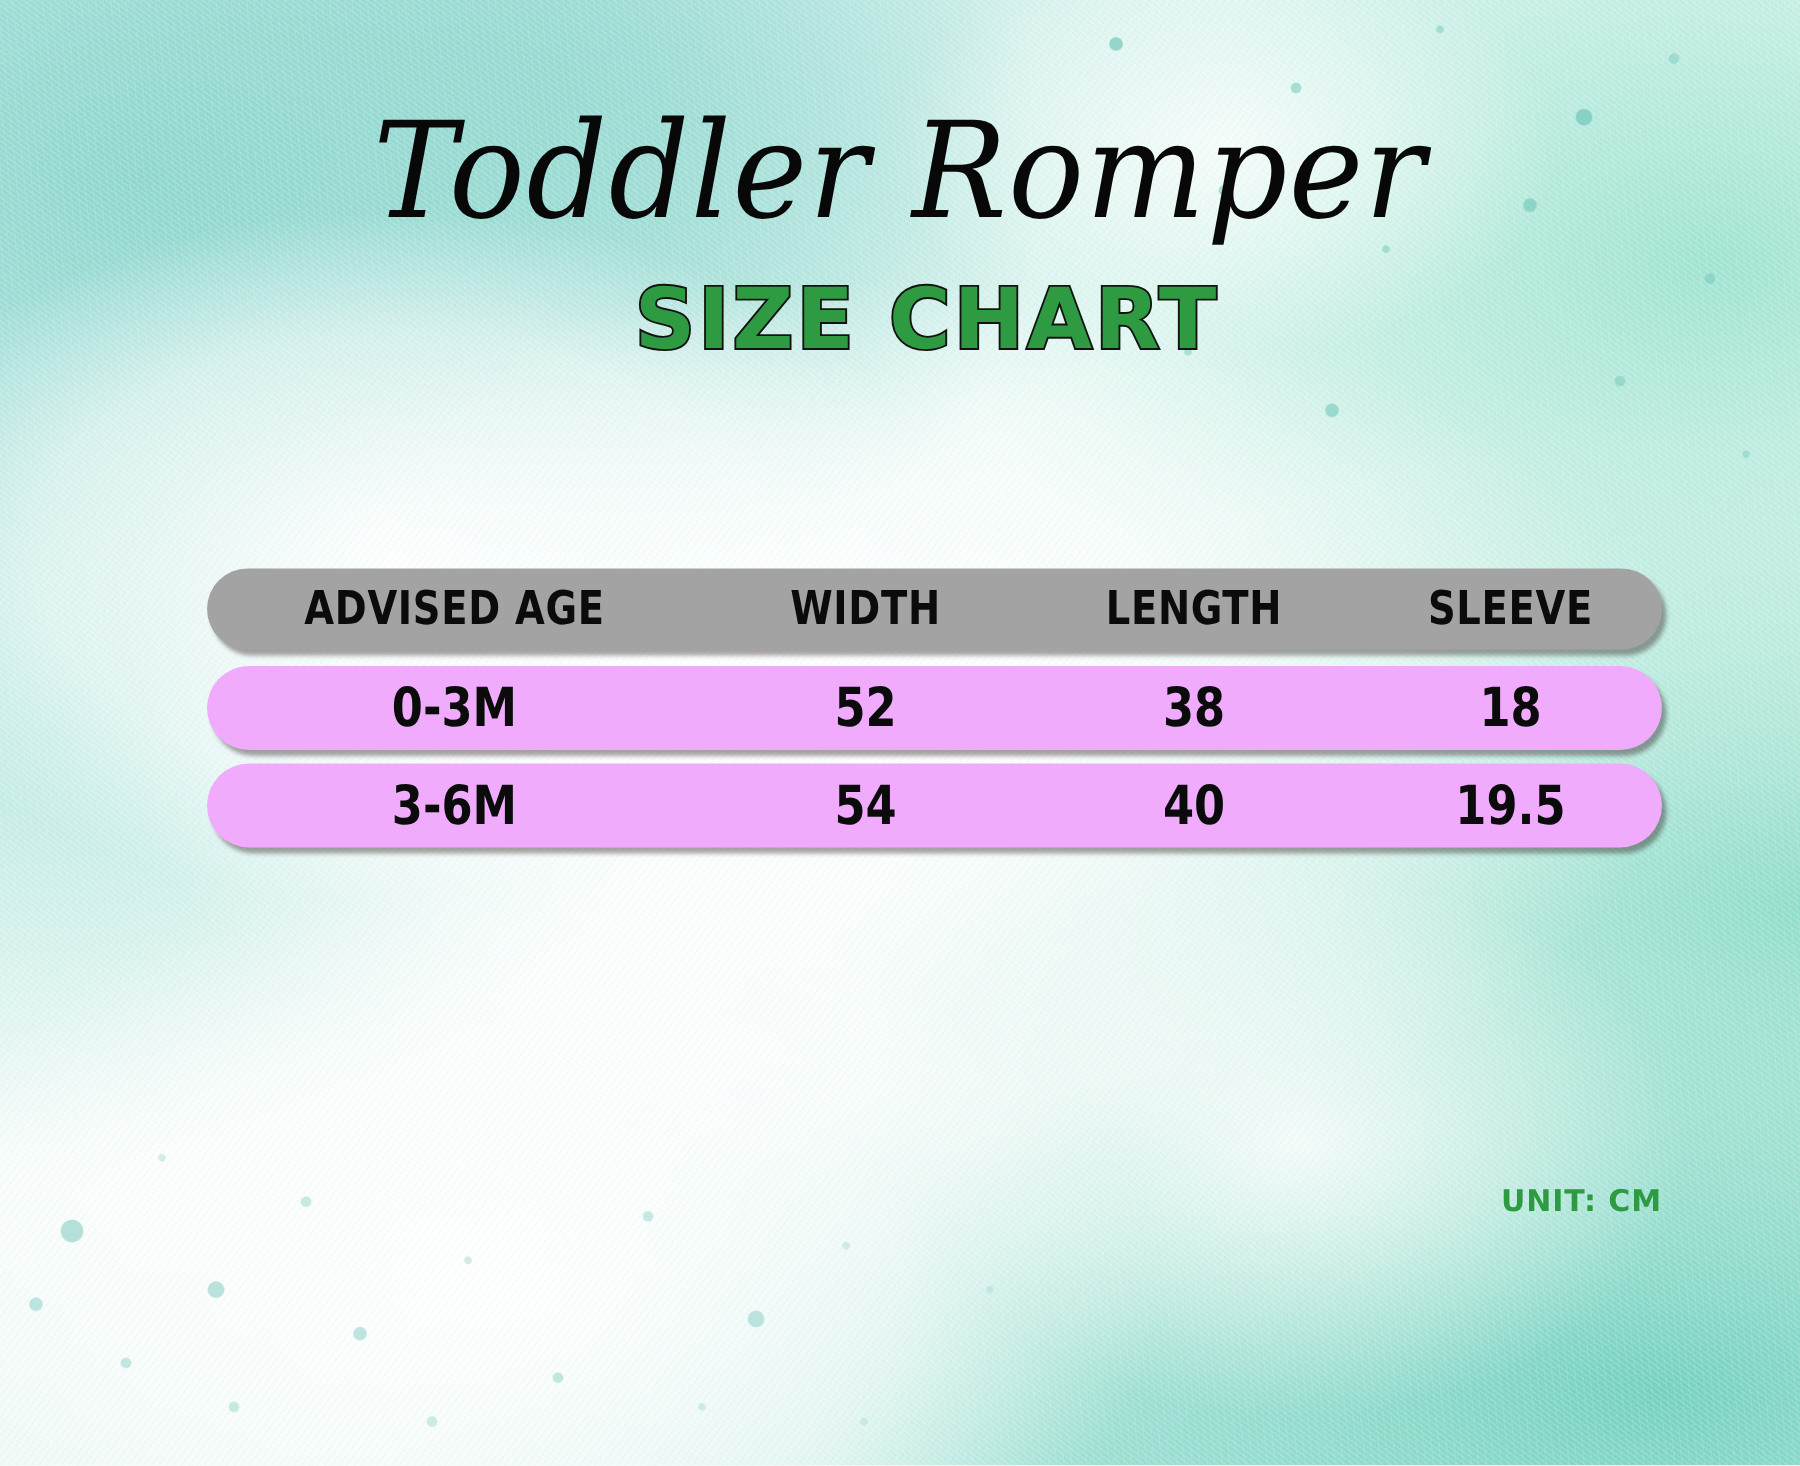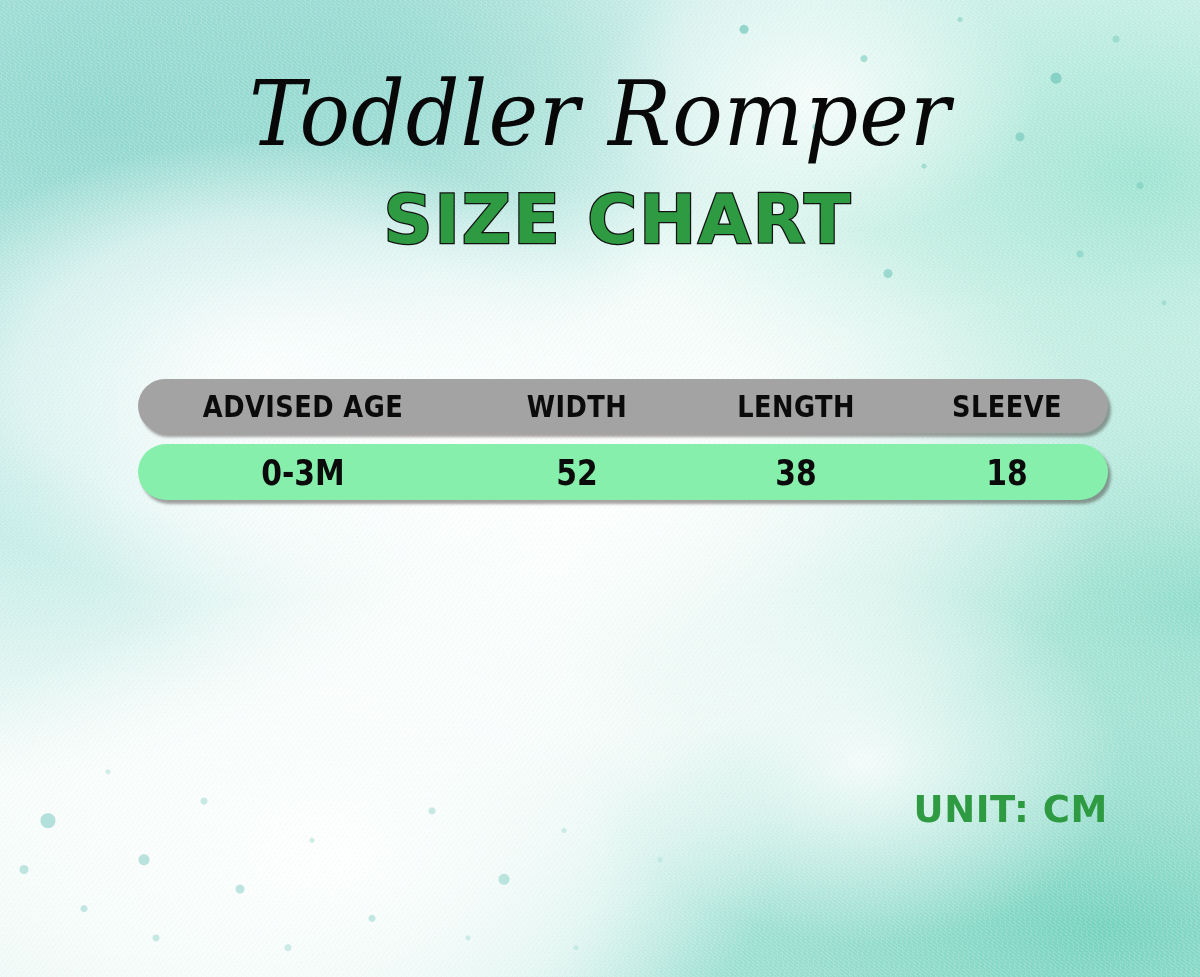--- a/index.html
+++ b/index.html
@@ -108,21 +108,21 @@
     color: #080808;
     letter-spacing: 1px;
     transform: scaleY(1.06);
     white-space: nowrap;
   }
 
   #subtitle {
     margin-top: 30px;
     font-family: "DejaVu Sans", "Liberation Sans", sans-serif;
     font-weight: bold;
-    font-size: 68px;
+    font-size: 56px;
     line-height: 1;
     letter-spacing: 2px;
     color: #2E9B43;
     -webkit-text-stroke: 2.5px #121212;
     paint-order: stroke fill;
     white-space: nowrap;
     padding-left: 36px;
   }
 
   
@@ -143,21 +143,21 @@
     box-shadow: 3px 4px 3px rgba(40,28,24,0.40);
   }
 
   .row.header {
     background: #a3a3a3;
     height: 54px;
     margin-bottom: 11px;
   }
 
   .row.data {
-    background: #86efac;
+    background: #f0abfc;
   }
 
   .cell {
     color: #0b0b0b;
     text-align: center;
     font-family: "DejaVu Sans Condensed", "Liberation Sans Narrow", "Liberation Sans", sans-serif;
     font-weight: bold;
     transform: scaleX(0.92);
   }
 
@@ -177,21 +177,21 @@
   .c-length { width: 220px; }
   .c-sleeve { width: 202px; }
 
   
   #unit-note {
     position: absolute;
     right: 92px;
     top: 788px;
     font-family: "DejaVu Sans", "Liberation Sans", sans-serif;
     font-weight: bold;
-    font-size: 37px;
+    font-size: 20px;
     letter-spacing: .6px;
     color: #2E9B43;
   }
 </style>
 </head>
 <body>
 
 <div id="canvas">
 
   <div class="bg-layer bg-base"></div>
@@ -213,20 +213,26 @@
       <div class="cell c-sleeve">SLEEVE</div>
     </div>
 
     <div class="row data">
       <div class="cell c-age">0-3M</div>
       <div class="cell c-width">52</div>
       <div class="cell c-length">38</div>
       <div class="cell c-sleeve">18</div>
     </div>
 
+    <div class="row data">
+      <div class="cell c-age">3-6M</div>
+      <div class="cell c-width">54</div>
+      <div class="cell c-length">40</div>
+      <div class="cell c-sleeve">19.5</div>
+    </div>
 
 
 
 
   </div>
 
   <div id="unit-note">UNIT: CM</div>
 
 </div>
 

